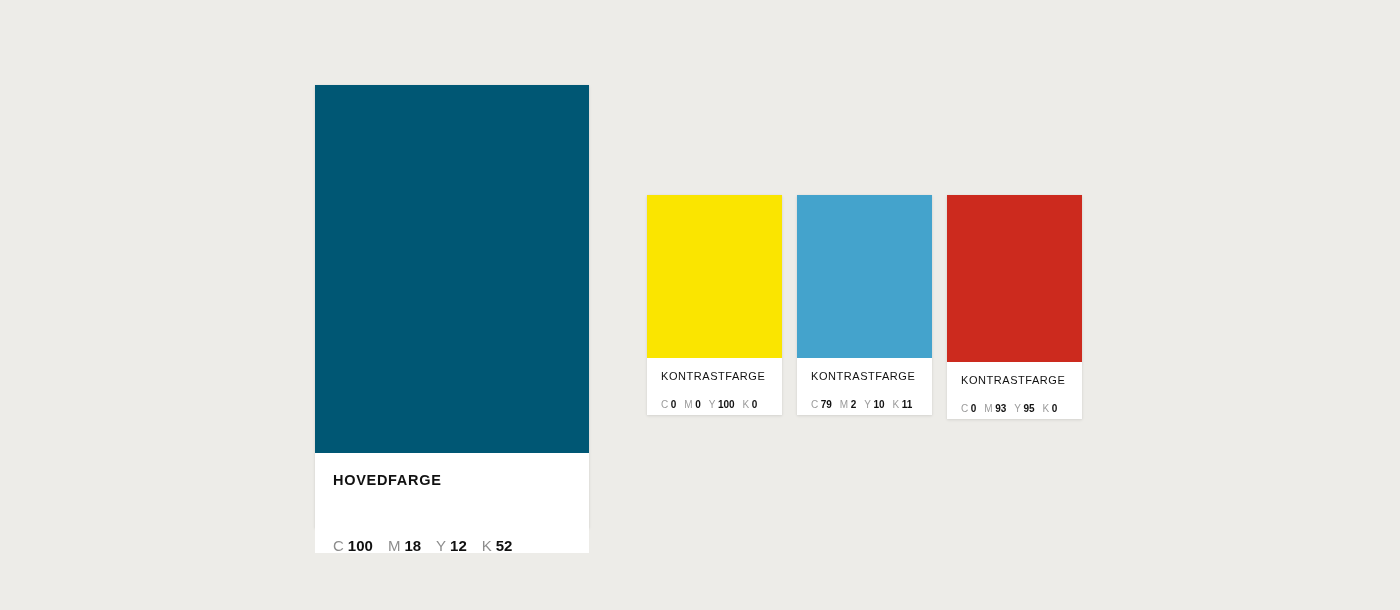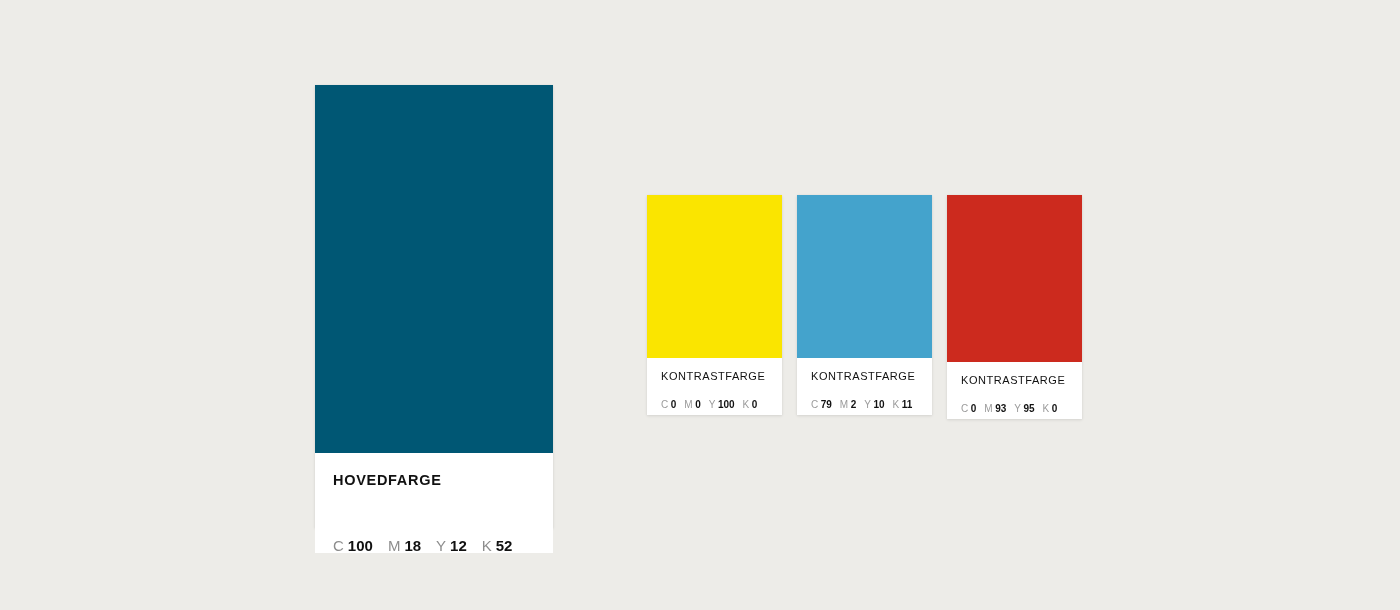--- a/index.html
+++ b/index.html
@@ -38,21 +38,21 @@
   .swatch-info {
     flex: 1 1 auto;
     background: #ffffff;
     box-sizing: border-box;
   }
 
   
   .card-primary {
     left: 315px;
     top: 85px;
-    width: 238px;
+    width: 274px;
     height: 443px;
   }
   .card-primary .swatch-chip {
     height: 368px;
   }
   .card-primary .swatch-info {
     padding: 20px 18px 0 18px;
   }
   .card-primary .swatch-name {
     font-size: 14.5px;

